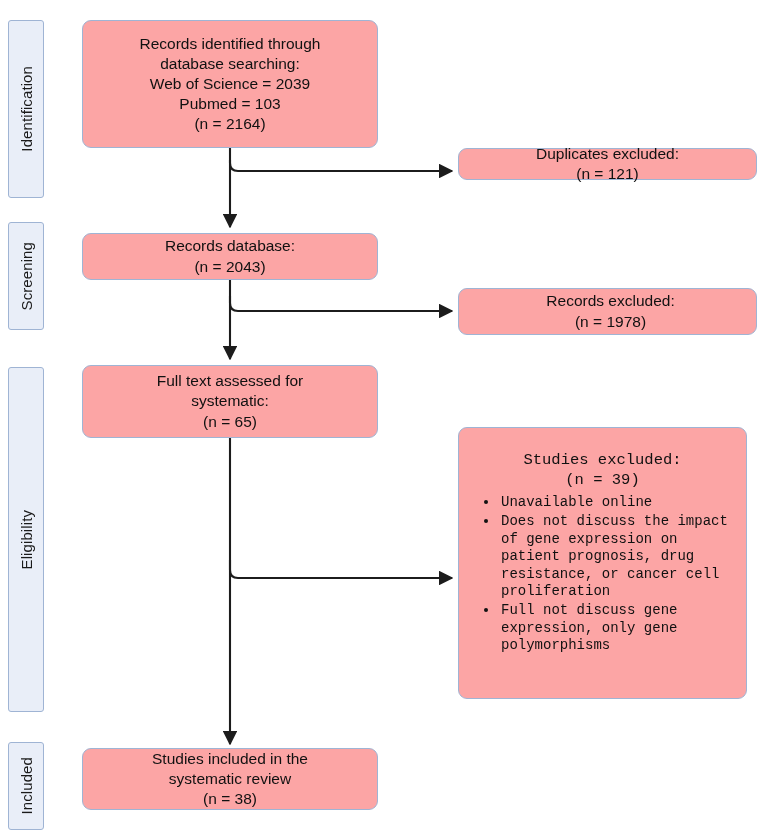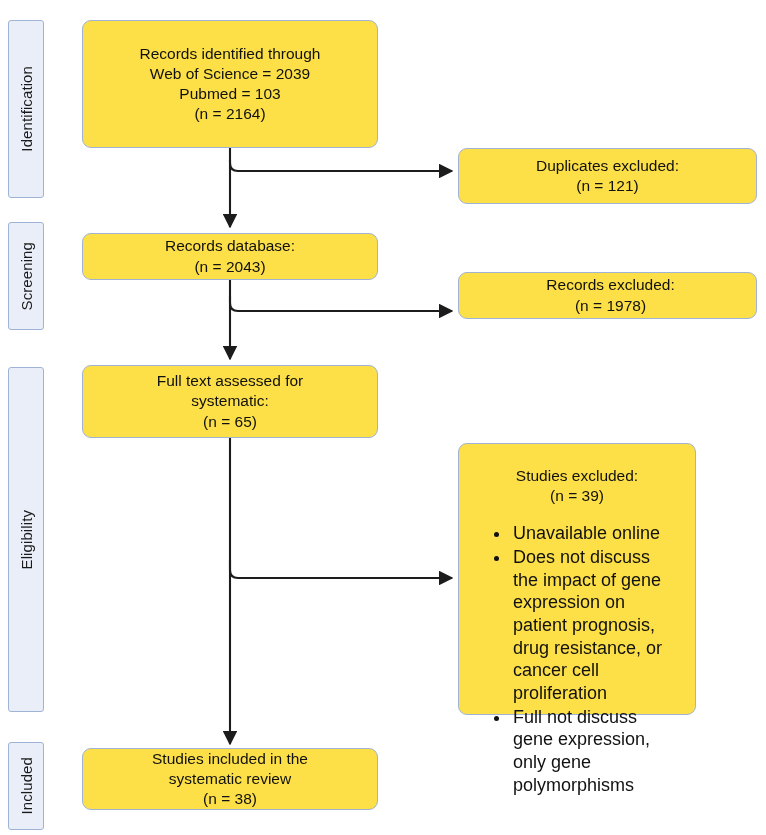--- a/index.html
+++ b/index.html
@@ -34,21 +34,21 @@
     font-size: 15px;
     color: #1a1a1a;
     line-height: 1;
     white-space: nowrap;
     letter-spacing: 0.1px;
   }
   
   .node {
     position: absolute;
     box-sizing: border-box;
-    background: #fde047;
+    background: #fca5a5;
     border: 1px solid #9fb4d4;
     border-radius: 9px;
     display: flex;
     flex-direction: column;
     align-items: center;
     justify-content: center;
     color: #111111;
     font-size: 15.5px;
     line-height: 1.30;
     text-align: center;
@@ -61,23 +61,23 @@
     align-items: stretch;
     text-align: left;
   }
   .excl-head {
     text-align: center;
     font-size: 15.5px;
     line-height: 1.30;
     margin-bottom: 4px;
   }
   .excl-list {
-    margin: 12px;
+    margin: 0;
     padding: 0 6px 0 30px;
-    font-size: 18px;
+    font-size: 14px;
     line-height: 1.26;
     list-style: disc;
   }
   .excl-list li {
     margin: 0 0 1px 0;
     padding-left: 2px;
   }
   
   #wires {
     position: absolute;
@@ -125,47 +125,48 @@
   <div class="phase-tab" style="left:8px; top:367px; width:36px; height:345px;">
     <span class="phase-label">Eligibility</span>
   </div>
 
   <div class="phase-tab" style="left:8px; top:742px; width:36px; height:88px;">
     <span class="phase-label">Included</span>
   </div>
 
   <div class="node" style="left:82px; top:20px; width:296px; height:128px;">
     <span class="line">Records identified through</span>
+    <span class="line">database searching:</span>
     <span class="line">Web of Science = 2039</span>
     <span class="line">Pubmed = 103</span>
     <span class="line">(n = 2164)</span>
   </div>
 
-  <div class="node" style="left:458px; top:148px; width:299px; height:56px;">
+  <div class="node" style="left:458px; top:148px; width:299px; height:32px;">
     <span class="line">Duplicates excluded:</span>
     <span class="line">(n = 121)</span>
   </div>
 
   <div class="node" style="left:82px; top:233px; width:296px; height:47px;">
     <span class="line">Records database:</span>
     <span class="line">(n = 2043)</span>
   </div>
 
-  <div class="node" style="left:458px; top:272px; width:299px; height:47px;padding-left:16px;">
+  <div class="node" style="left:458px; top:288px; width:299px; height:47px;padding-left:16px;">
     <span class="line">Records excluded:</span>
     <span class="line">(n = 1978)</span>
   </div>
 
   <div class="node" style="left:82px; top:365px; width:296px; height:73px;">
     <span class="line">Full text assessed for</span>
     <span class="line">systematic:</span>
     <span class="line">(n = 65)</span>
   </div>
 
-  <div class="node excl-node" style="left:458px; top:443px; width:238px; height:272px;">
+  <div class="node excl-node" style="left:458px; top:427px; width:289px; height:272px;font-family:Liberation Mono, monospace;">
     <div class="excl-head">
       <span class="line">Studies excluded:</span>
       <span class="line">(n = 39)</span>
     </div>
     <ul class="excl-list">
       <li>Unavailable online</li>
       <li>Does not discuss the impact of gene expression on patient prognosis, drug resistance, or cancer cell proliferation</li>
       <li>Full not discuss gene expression, only gene polymorphisms</li>
     </ul>
   </div>

